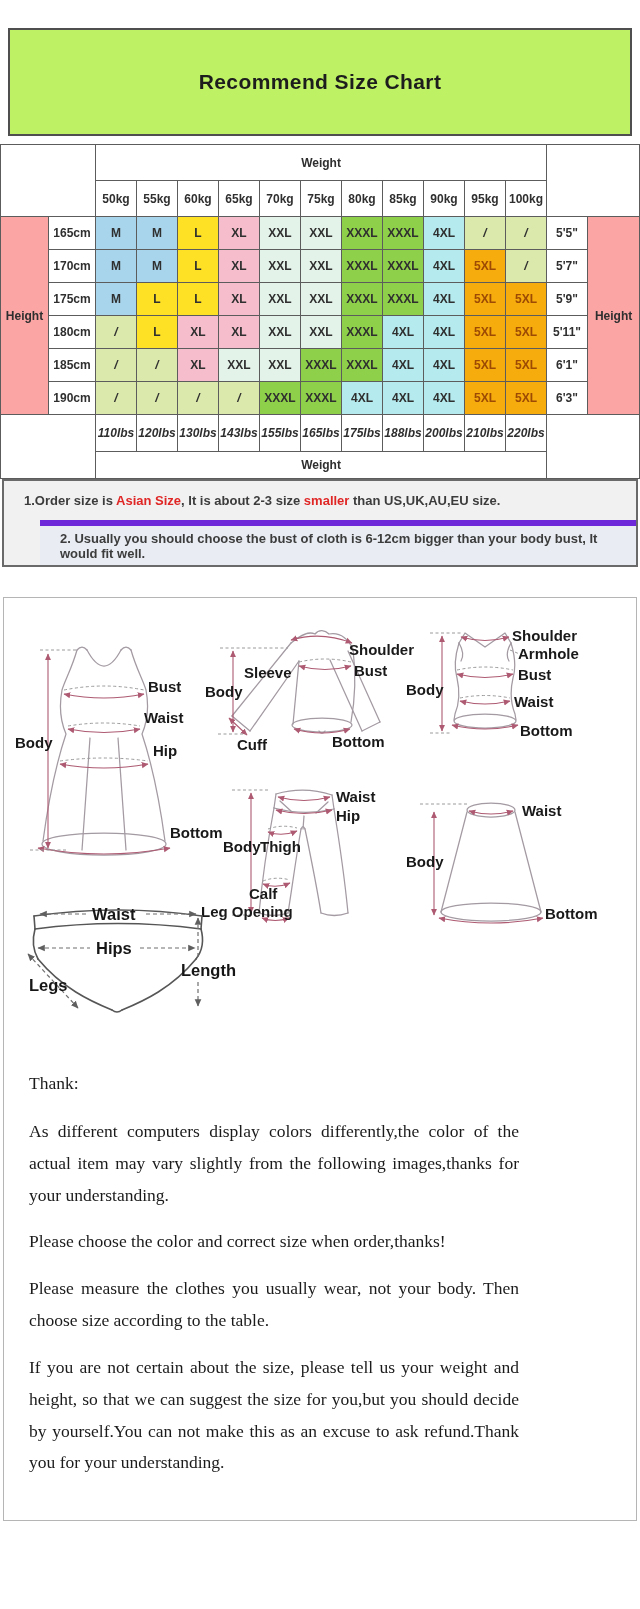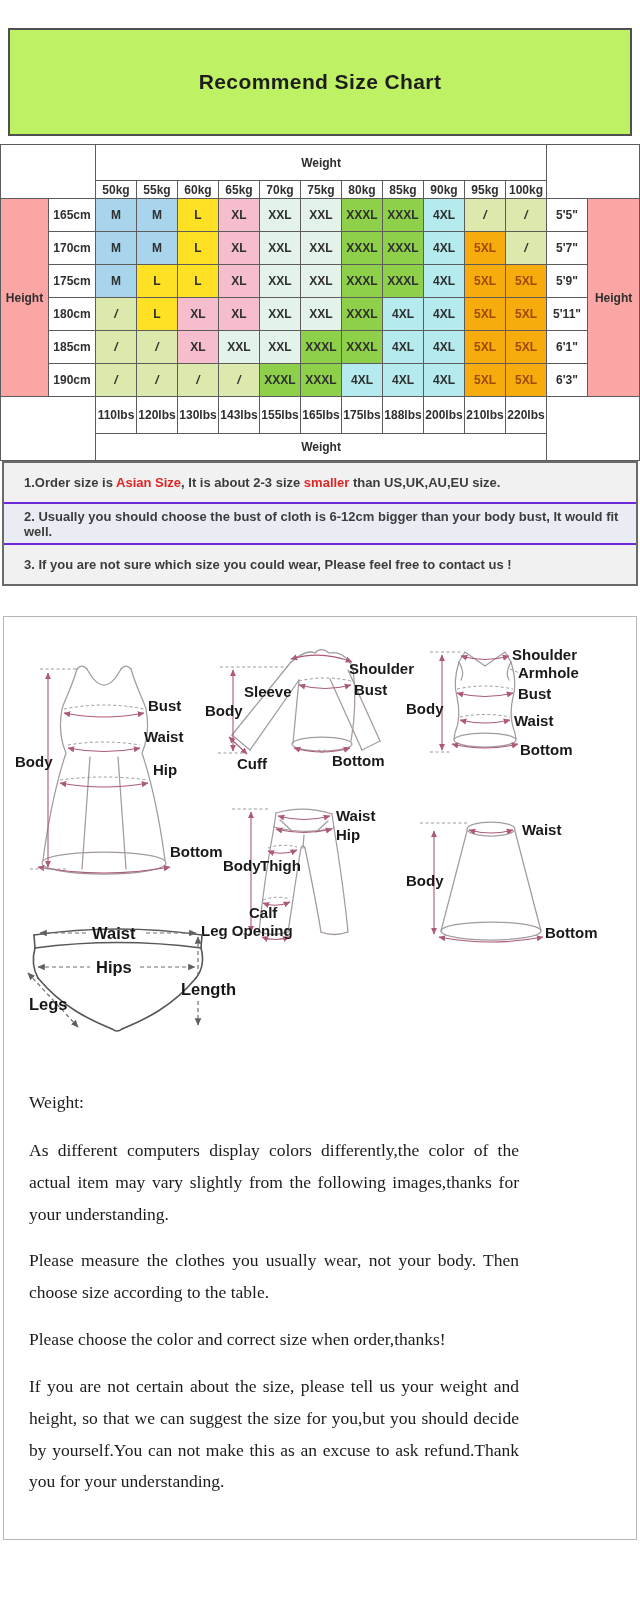--- a/index.html
+++ b/index.html
@@ -17,21 +17,21 @@
   td.wt-head{font-size:13px;color:#222;background:#fff;}
   td.side-head{font-size:13px;color:#222;background:#fca5a5;}
   td.blank{background:#fff;}
   td.sz.slash{font-style:italic;}
   td.sz.orangetx{color:#9c4a04;}
 
   
   .order-notes{margin:0 2px;border:2px solid #6a6a6a;background:#f1f1f1;}
   .order-note{min-height:39px;display:flex;align-items:center;padding-left:20px;
     font-size:13px;font-weight:bold;color:#3c3c3c;}
-  .order-note + .order-note{border-top:2px solid #6d28d9;}
+  .order-note + .order-note{border-top:6px solid #6d28d9;margin-left:36px;}
   .order-note.tint{background:#e9edf3;}
   .order-note .red{color:#e02525;}
 
   
   .diagram-panel{margin:30px 3px 0 3px;border:1px solid #b5b5b5;background:#fff;padding-bottom:26px;}
   .diagram-panel svg{display:block;}
 
   
   .g{stroke:#a39aa2;fill:none;stroke-width:1.25;stroke-linejoin:round;stroke-linecap:round;}
   .m{stroke:#ad5a72;fill:none;stroke-width:1.1;}
@@ -71,21 +71,21 @@
       <col style="width:41px">
     <col style="width:41px">
       <col style="width:52px">
   </colgroup>
   <tbody>
       <tr style="height: 36px;">
         <td class="blank" colspan="2" rowspan="2"></td>
         <td class="wt-head" colspan="11">Weight</td>
         <td class="blank" colspan="2" rowspan="2"></td>
       </tr>
-      <tr style="height: 18px;">
+      <tr style="height: 36px;">
         <td>50kg</td>
         <td>55kg</td>
         <td>60kg</td>
         <td>65kg</td>
         <td>70kg</td>
         <td>75kg</td>
         <td>80kg</td>
         <td>85kg</td>
         <td>90kg</td>
         <td>95kg</td>
@@ -176,21 +176,21 @@
         <td class="sz slash" style="background: rgb(219, 233, 172);">/</td>
         <td class="sz" style="background: rgb(142, 208, 74);">XXXL</td>
         <td class="sz" style="background: rgb(142, 208, 74);">XXXL</td>
         <td class="sz" style="background: rgb(181, 235, 238);">4XL</td>
         <td class="sz" style="background: rgb(181, 235, 238);">4XL</td>
         <td class="sz" style="background: rgb(181, 235, 238);">4XL</td>
         <td class="sz orangetx" style="background: rgb(246, 172, 12);">5XL</td>
         <td class="sz orangetx" style="background: rgb(246, 172, 12);">5XL</td>
         <td>6'3"</td>
       </tr>
-      <tr style="height: 37px;">
+      <tr style="height: 37px; font-style: italic;">
         <td class="blank" colspan="2" rowspan="2"></td>
         <td>110lbs</td>
         <td>120lbs</td>
         <td>130lbs</td>
         <td>143lbs</td>
         <td>155lbs</td>
         <td>165lbs</td>
         <td>175lbs</td>
         <td>188lbs</td>
         <td>200lbs</td>
@@ -203,23 +203,20 @@
       </tr>
     </tbody>
 </table>
 
 <div class="order-notes">
   <div class="order-note">
     <span><span>1.Order size is </span><span class="red">Asian Size</span><span>, It is about 2-3 size </span><span class="red">smaller</span><span> than US,UK,AU,EU size.</span></span>
   </div>
   <div class="order-note tint">
     <span>2. Usually you should choose the bust of cloth is 6-12cm bigger than your body bust, It would fit well.</span>
-  </div>
-  <div class="order-note">
-    <span>3. If you are not sure which size you could wear, Please feel free to contact us !</span>
   </div>
 </div>
 
 <div class="diagram-panel">
   <svg width="634" height="428" viewBox="0 0 634 428">
     <defs>
       <marker id="ar" viewBox="0 0 8 8" refX="6.5" refY="4" markerWidth="7" markerHeight="7" orient="auto-start-reverse">
         <path d="M0,0.8 L7,4 L0,7.2 z" fill="#ad5a72"></path>
       </marker>
       <marker id="arg" viewBox="0 0 8 8" refX="6.5" refY="4" markerWidth="7" markerHeight="7" orient="auto-start-reverse">
@@ -371,21 +368,21 @@
       <path class="dm" d="M194,320 L194,362" marker-start="url(#arg)"></path>
       <path class="dm" d="M194,384 L194,408" marker-end="url(#arg)"></path>
       <text class="lbl2" x="88" y="322">Waist</text>
       <text class="lbl2" x="92" y="356">Hips</text>
       <text class="lbl2" x="25" y="393">Legs</text>
       <text class="lbl2" x="177" y="378">Length</text>
     </g>
   </svg>
 
   <div class="bottom-notes">
-    <p class="heading">Weight:</p>
+    <p class="heading">Thank:</p>
     <div>
         <p>As different computers display colors differently,the color of the actual item may vary slightly from the following images,thanks for your understanding.</p>
+        <p>Please choose the color and correct size when order,thanks!</p>
         <p>Please measure the clothes you usually wear, not your body. Then choose size according to the table.</p>
-        <p>Please choose the color and correct size when order,thanks!</p>
         <p>If you are not certain about the size, please tell us your weight and height, so that we can suggest the size for you,but you should decide by yourself.You can not make this as an excuse to ask refund.Thank you for your understanding.</p>
       </div>
   </div>
 </div>
 
 </body></html>

